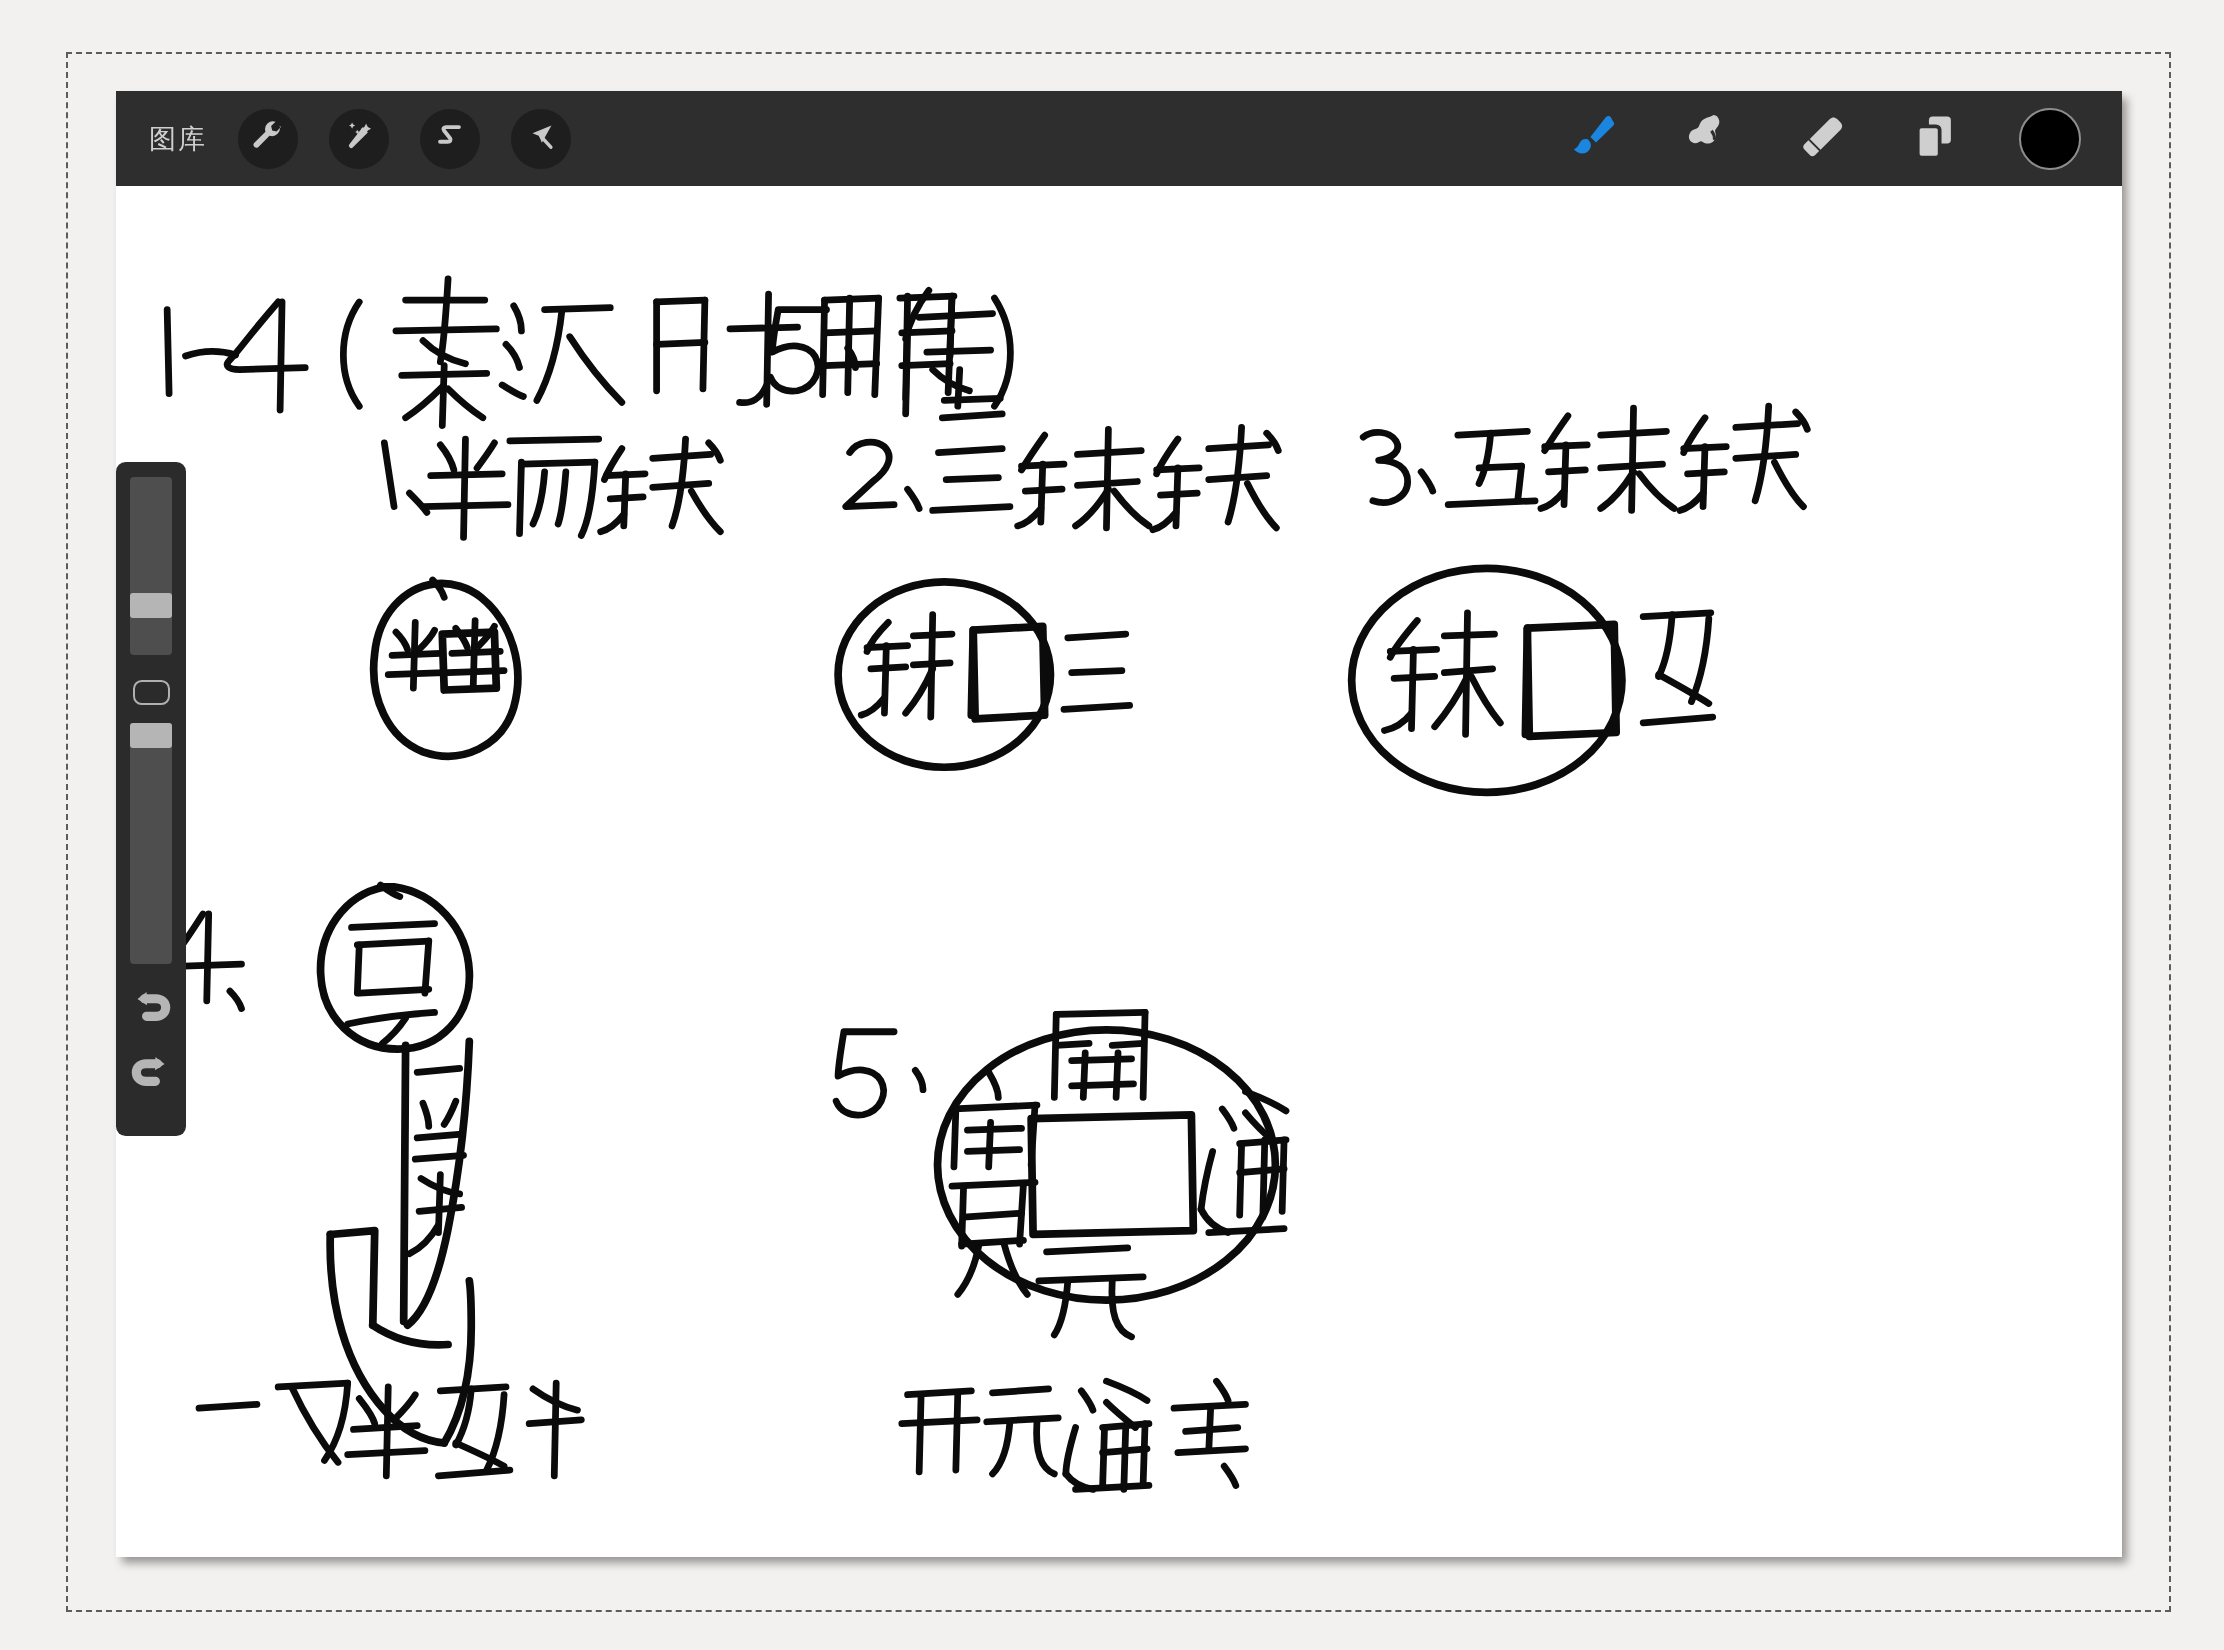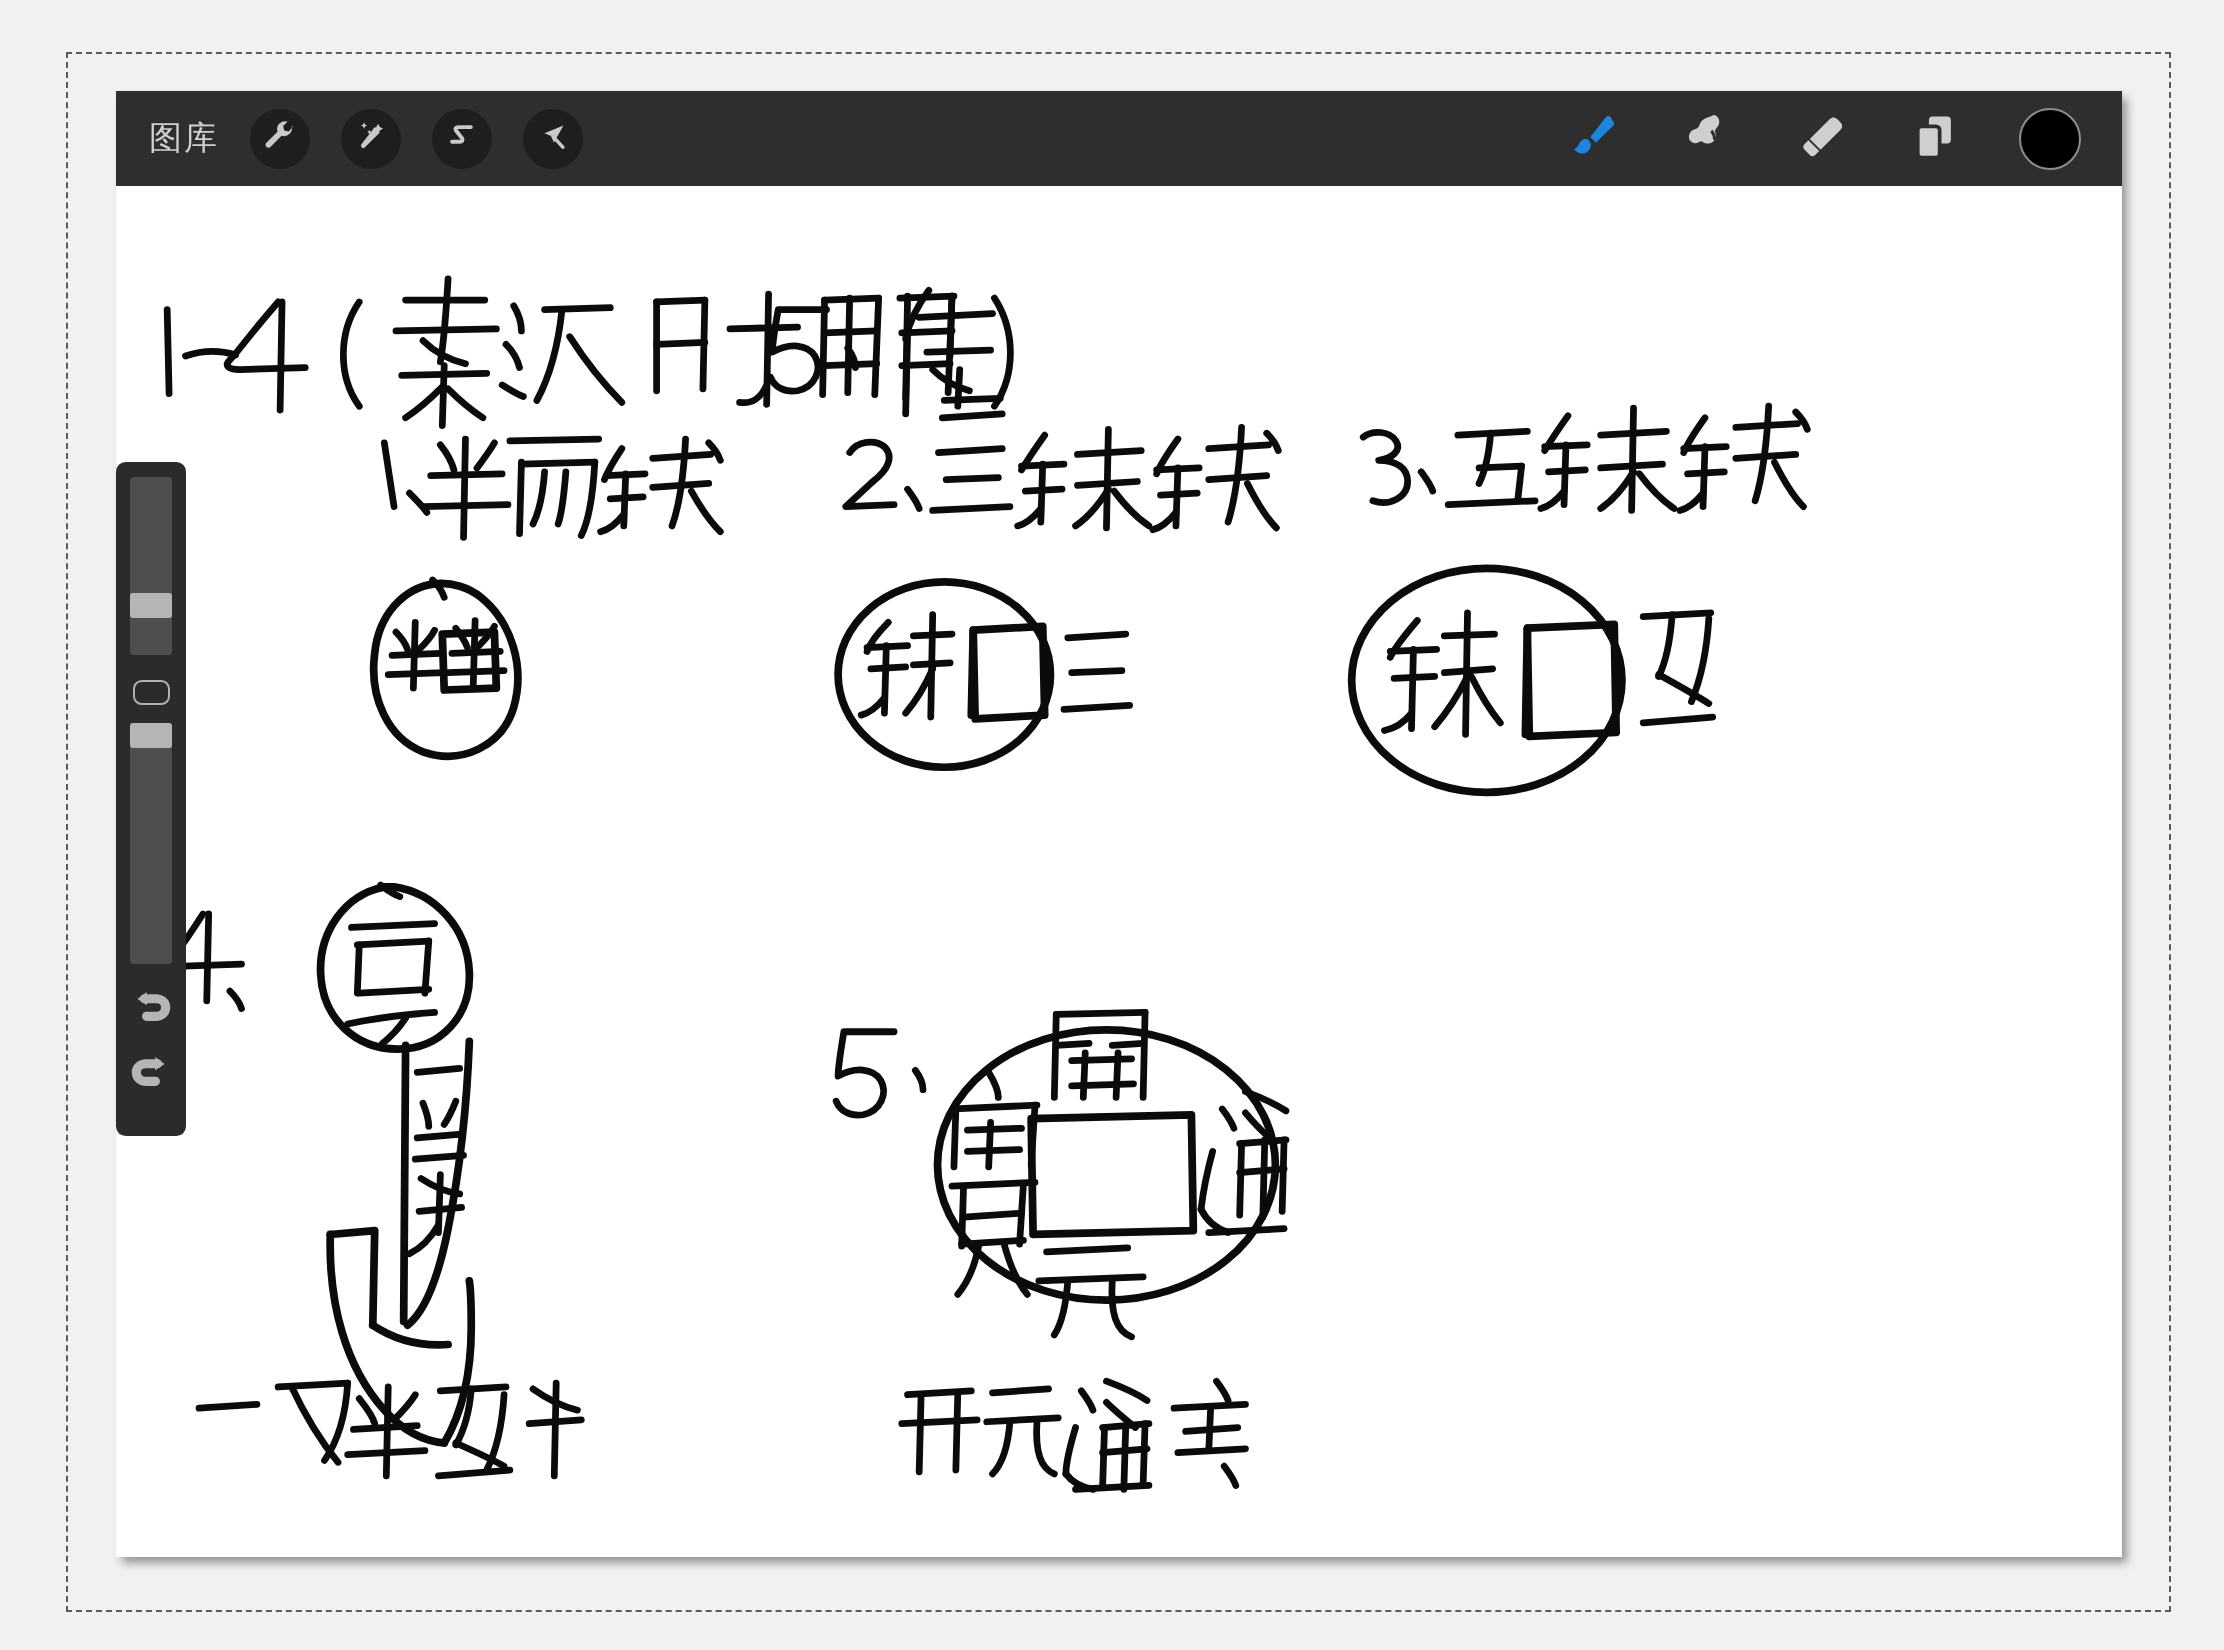--- a/index.html
+++ b/index.html
@@ -34,21 +34,21 @@
   #toolbar {
     position: absolute; left: 0; top: 0;
     width: 100%; height: 95px;
     background: #2e2e2e;
     display: flex; align-items: center;
   }
   #toolbar-left { display: flex; align-items: center; padding-left: 33px; gap: 31px; }
   #toolbar-right { display: flex; align-items: center; margin-left: auto; padding-right: 41px; gap: 54px; }
 
   .gallery-label {
-    color: #cfcfcf; font-size: 33px; letter-spacing: 1.9px;
+    color: #cfcfcf; font-size: 27px; letter-spacing: 1.9px;
     font-family: "DejaVu Sans", sans-serif;
   }
   .round-btn {
     width: 60px; height: 60px; border-radius: 50%;
     background: #1e1e1e;
     display: flex; align-items: center; justify-content: center;
   }
   .round-btn svg { width: 35px; height: 35px; fill: #c9c9c9; }
   .tool-btn { width: 60px; height: 60px; display: flex; align-items: center; justify-content: center; }
   .tool-btn svg { width: 56px; height: 56px; fill: #cfcfcf; }

